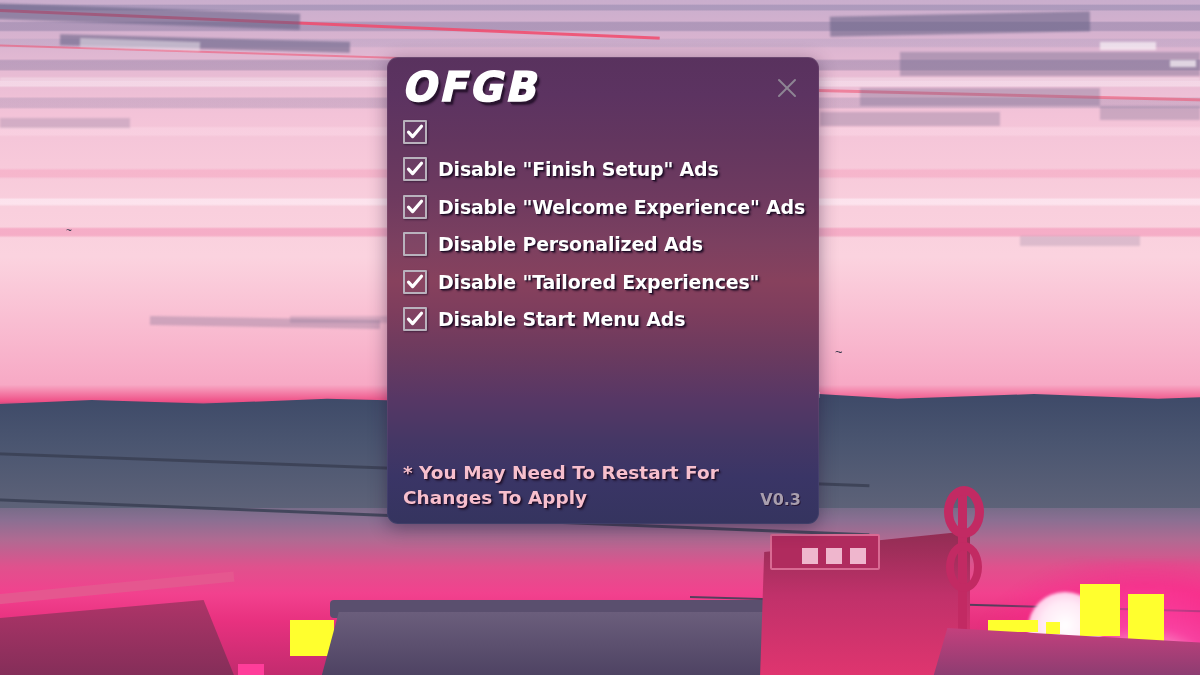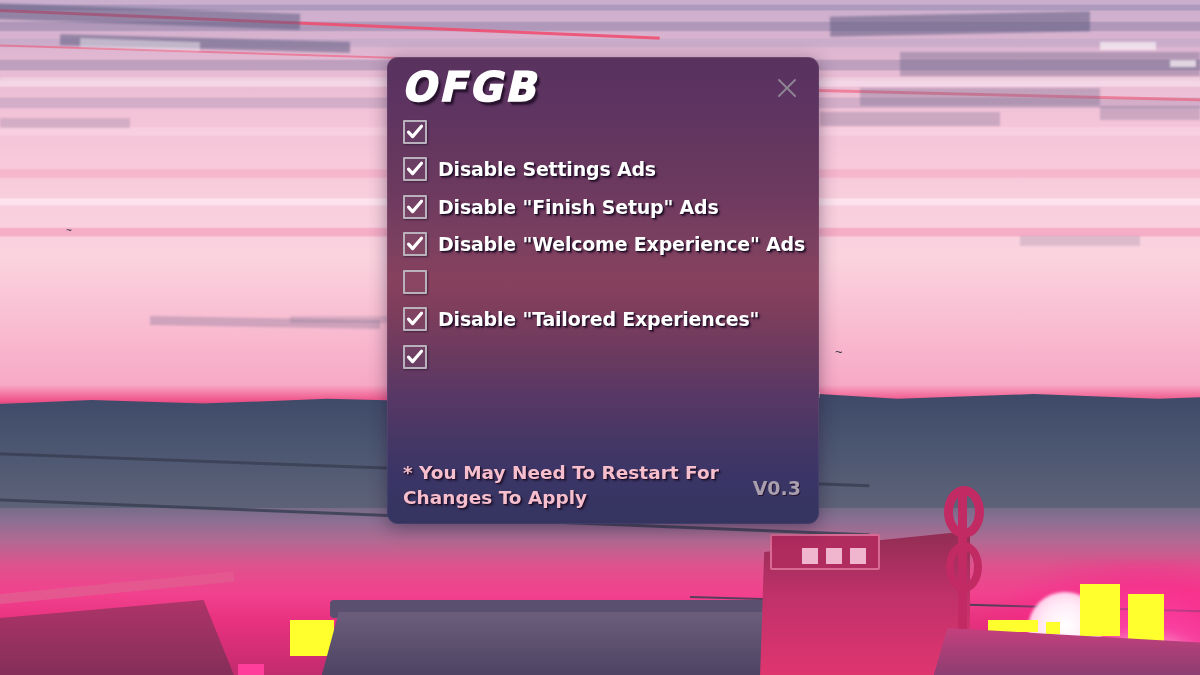--- a/index.html
+++ b/index.html
@@ -351,23 +351,23 @@
     line-height: 1.32;
     color: #f7bfcd;
     max-width: 320px;
     text-shadow:
       1px 1px 0 rgba(32,14,40,.9),
       2px 2px 2px rgba(25,10,32,.6);
   }
   .version {
     position: absolute;
     right: 2px;
-    bottom: 11px;
+    bottom: 1px;
     font-family: "DejaVu Sans", sans-serif;
-    font-size: 19px;
+    font-size: 16px;
     font-weight: 700;
     color: #a99fae;
     text-shadow: 1px 1px 0 rgba(32,14,40,.8);
   }
 </style>
 </head>
 <body>
 
 <div id="scene">
 
@@ -456,62 +456,56 @@
       </div>
     </div>
 
     <div class="options" id="options-list">
         <div class="option-row">
           <div class="cbox">
             <svg width="18" height="18" viewBox="0 0 18 18">
               <path d="M2.5 9.2 L6.6 13.6 L15.5 3.2" fill="none" stroke="#ffffff" stroke-width="3.2" stroke-linecap="round" stroke-linejoin="round"></path>
             </svg>
           </div>
-        </div>
-        <div class="option-row">
-          <div class="cbox">
-            <svg width="18" height="18" viewBox="0 0 18 18">
-              <path d="M2.5 9.2 L6.6 13.6 L15.5 3.2" fill="none" stroke="#ffffff" stroke-width="3.2" stroke-linecap="round" stroke-linejoin="round"></path>
-            </svg>
-          </div>
-          <span class="option-label">Disable Settings Ads</span>
         </div>
         <div class="option-row">
           <div class="cbox">
             <svg width="18" height="18" viewBox="0 0 18 18">
               <path d="M2.5 9.2 L6.6 13.6 L15.5 3.2" fill="none" stroke="#ffffff" stroke-width="3.2" stroke-linecap="round" stroke-linejoin="round"></path>
             </svg>
           </div>
           <span class="option-label">Disable "Finish Setup" Ads</span>
         </div>
         <div class="option-row">
           <div class="cbox">
             <svg width="18" height="18" viewBox="0 0 18 18">
               <path d="M2.5 9.2 L6.6 13.6 L15.5 3.2" fill="none" stroke="#ffffff" stroke-width="3.2" stroke-linecap="round" stroke-linejoin="round"></path>
             </svg>
           </div>
           <span class="option-label">Disable "Welcome Experience" Ads</span>
         </div>
         <div class="option-row">
           <div class="cbox unchecked"></div>
+          <span class="option-label">Disable Personalized Ads</span>
         </div>
         <div class="option-row">
           <div class="cbox">
             <svg width="18" height="18" viewBox="0 0 18 18">
               <path d="M2.5 9.2 L6.6 13.6 L15.5 3.2" fill="none" stroke="#ffffff" stroke-width="3.2" stroke-linecap="round" stroke-linejoin="round"></path>
             </svg>
           </div>
           <span class="option-label">Disable "Tailored Experiences"</span>
         </div>
         <div class="option-row">
           <div class="cbox">
             <svg width="18" height="18" viewBox="0 0 18 18">
               <path d="M2.5 9.2 L6.6 13.6 L15.5 3.2" fill="none" stroke="#ffffff" stroke-width="3.2" stroke-linecap="round" stroke-linejoin="round"></path>
             </svg>
           </div>
+          <span class="option-label">Disable Start Menu Ads</span>
         </div>
       </div>
 
     <div class="footer">
       <div class="footer-note">* You May Need To Restart For Changes To Apply</div>
       <div class="version">V0.3</div>
     </div>
 
   </div>
 

